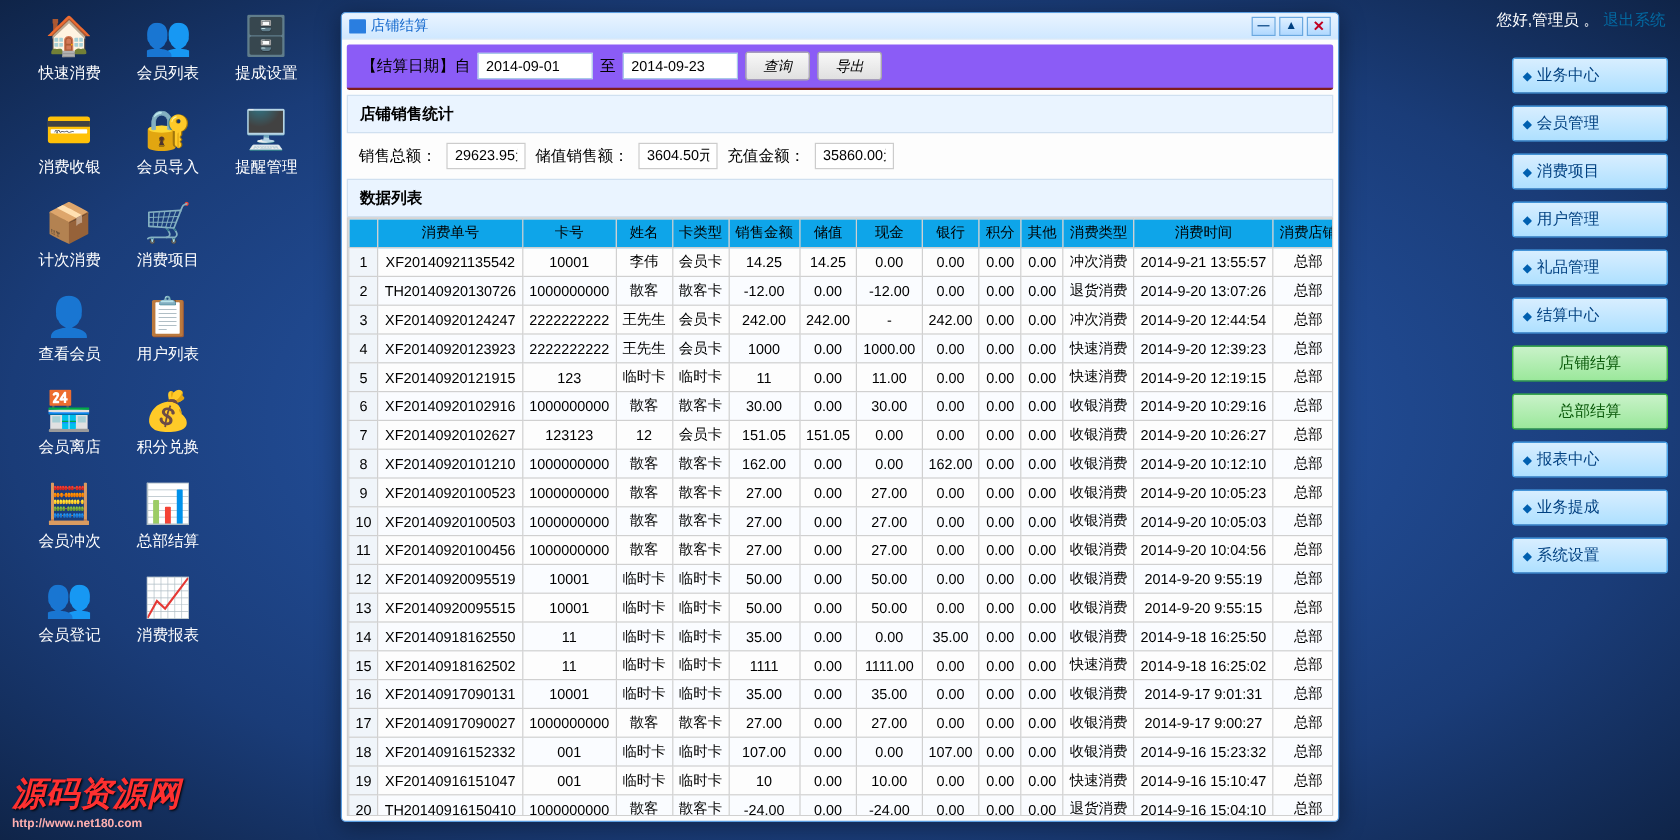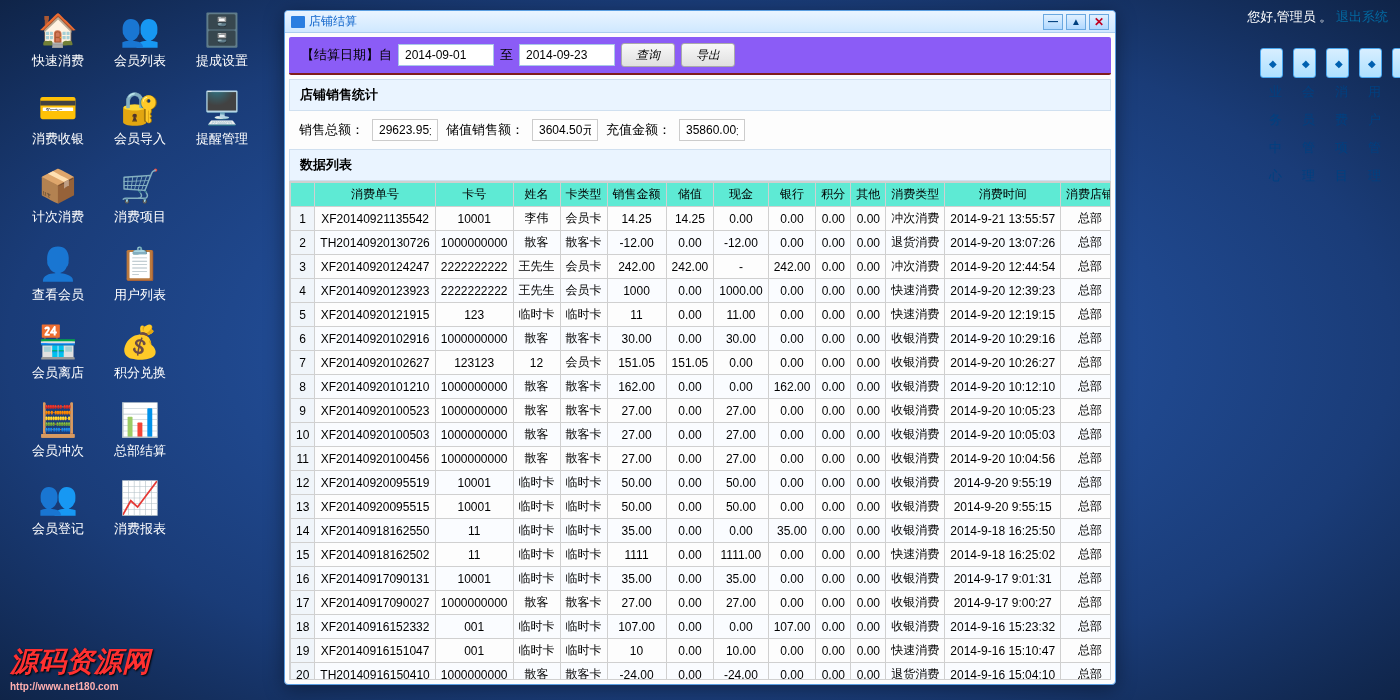--- a/index.html
+++ b/index.html
@@ -6,21 +6,21 @@
 body { width: 1400px; height: 700px; background: radial-gradient(ellipse at center, #2a5fb8 0%, #1a3c78 70%, #0f2448 100%); overflow: hidden; position: relative; }
 
 .desktop-icons { position: absolute; left: 18px; top: 10px; display: grid; grid-template-columns: repeat(3, 80px); gap: 18px 2px; }
 .desktop-icon { display: flex; flex-direction: column; align-items: center; cursor: pointer; color: #fff; font-size: 13px; }
 .desktop-icon .ic { width: 46px; height: 40px; display:flex; align-items:center; justify-content:center; }
 .desktop-icon .lbl { margin-top: 2px; text-align: center; }
 
 .topbar { position: absolute; right: 12px; top: 8px; color: #fff; font-size: 13px; }
 .topbar a { color: #0369a1; cursor: pointer; }
 
-.sidemenu { position: absolute; right: 10px; top: 48px; width: 130px; display: flex; flex-direction: row; gap: 10px; }
+.sidemenu { position: absolute; right: 10px; top: 48px; width: 130px; display: flex; flex-direction: column; gap: 10px; }
 .sidebtn { background: linear-gradient(#d8eeff,#aee0ff); border:1px solid #4aa8f0; border-radius:3px; font-size:13px; color:#004080; height:30px; line-height:28px; padding-left:8px; cursor:pointer; }
 .sidebtn::before { content:"◆"; color:#0060b0; font-size:10px; margin-right:4px; }
 .sidebtn.green { background: linear-gradient(#c9f2c9,#9be89b); border-color:#3bbf3b; color:#0a5a0a; text-align:center; padding-left:0;}
 .sidebtn.green::before { content:""; margin:0; }
 
 .win { position:absolute; left:284px; top:10px; width:832px; height:675px; background:#fdfdfd; border:1px solid #5a9de0; border-radius:4px; box-shadow:0 4px 20px rgba(0,0,0,0.4); display:flex; flex-direction:column; }
 .win-title { background:linear-gradient(#eaf4ff,#cfe8ff); height:22px; display:flex; align-items:center; padding:0 6px; font-size:12px; color:#1166cc; border-bottom:1px solid #aacdf0; border-radius:4px 4px 0 0; }
 .win-title .folder { width:14px; height:12px; background:#2a7ee0; margin-right:4px; border-radius:1px; }
 .win-title .spacer { flex:1; }
 .win-title .wbtn { width:20px; height:16px; background:linear-gradient(#e0f0ff,#b0d8ff); border:1px solid #6aa8e0; margin-left:3px; display:flex; align-items:center; justify-content:center; font-size:10px; color:#004080; cursor:pointer; font-weight:bold;}
@@ -30,21 +30,21 @@
 .filterbar input { height:22px; border:1px solid #a8c8e8; padding:0 6px; font-size:12px; width:96px; background:#fff;}
 .filterbar button { height:24px; padding:0 14px; background:linear-gradient(#f8f8f8,#e0e0e0); border:1px solid #aaa; border-radius:3px; font-size:12px; cursor:pointer;font-style:italic;}
 
 .section-hdr { background:#eaf4ff; font-size:13px; font-weight:bold; padding:6px 10px; margin:0 4px; border:1px solid #d0e0f0;}
 .stats { display:flex; align-items:center; gap:8px; padding:8px 10px; font-size:13px; margin:0 4px;}
 .stats input { height:22px; border:1px solid #ccc; text-align:right; padding:0 6px; width:66px; font-size:12px;}
 
 .tablewrap { flex:1; margin:0 4px 4px 4px; border:1px solid #d0d0d0; overflow:auto; }
 table { border-collapse:collapse; width:100%; font-size:12px; }
 th, td { border:1px solid #d0d0d0; padding:3px 5px; text-align:center; white-space:nowrap; height:22px;}
-th { background:#5eead4; font-weight:normal;margin-top:16px; }
+th { background:#0ea5e9; font-weight:normal;margin-top:16px; }
 td.rowidx { background:#f0f5fa; width:28px;}
 tr.alt td { background:#fafcff; }
 tr.alt td.rowidx { background:#f0f5fa; }
 
 .watermark { position:absolute; left:10px; bottom:8px; color:#ff3030; font-size:28px; font-style:italic; font-family: "KaiTi", serif; font-weight:bold; text-shadow:1px 1px 2px #000; }
 .watermark .url { font-size:10px; color:#ffb0b0; display:block; font-style:normal; font-family:sans-serif; font-weight:bold; text-shadow:none;}
 </style>
 </head>
 <body>
 

